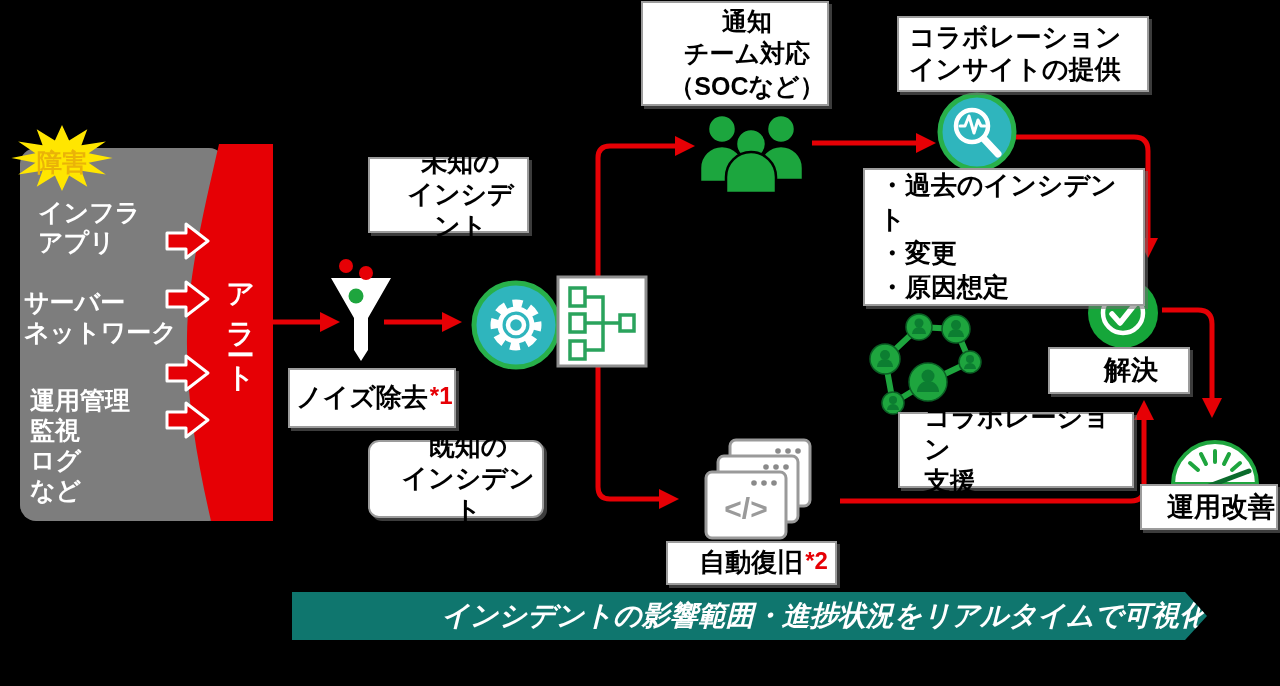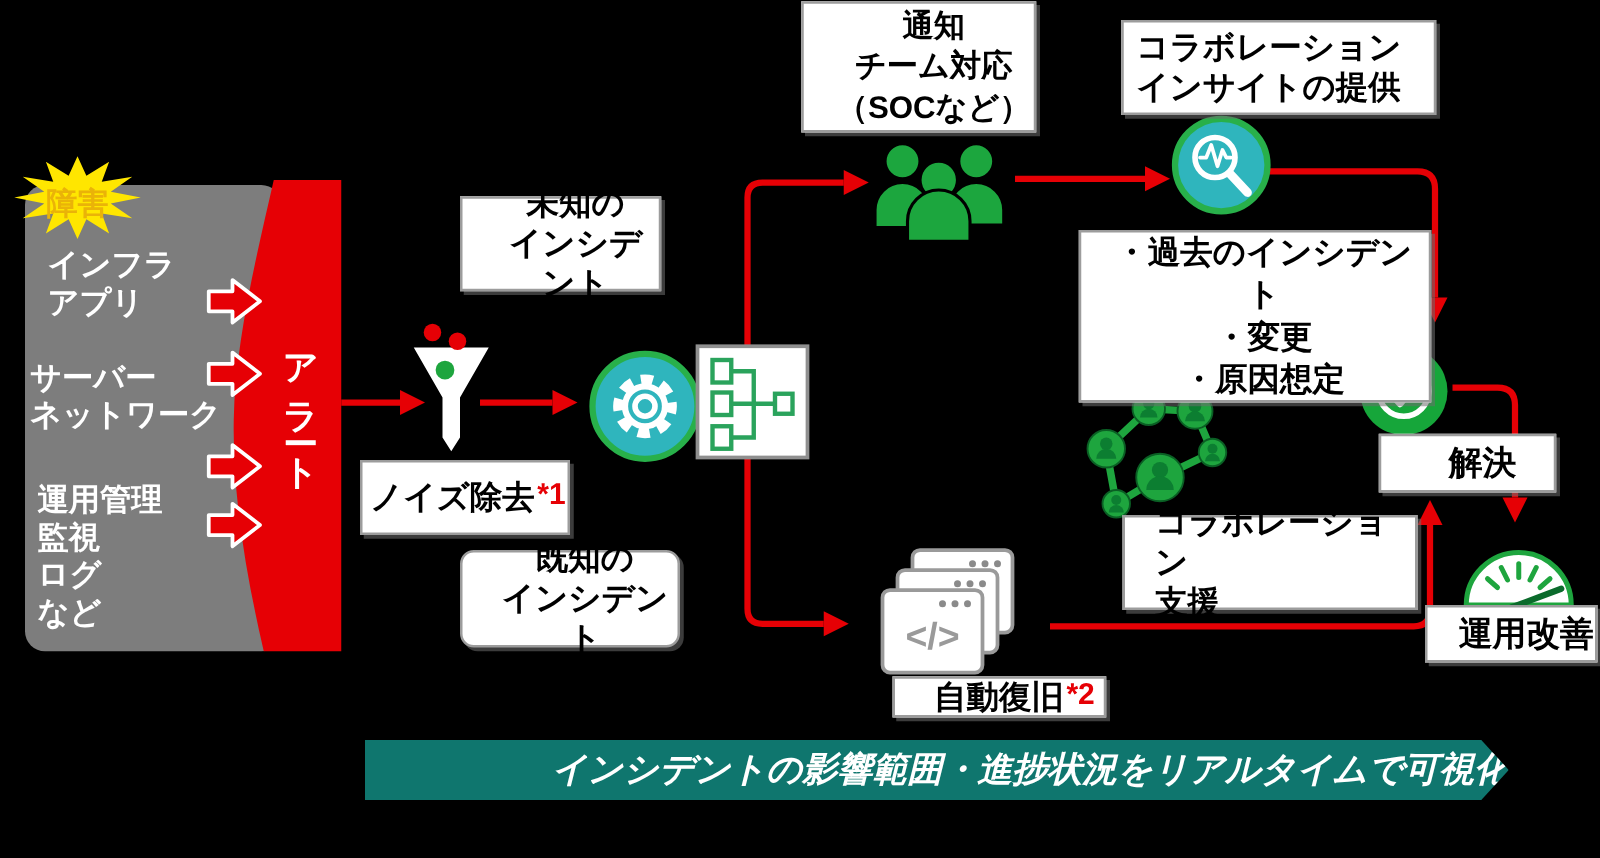--- a/index.html
+++ b/index.html
@@ -211,32 +211,32 @@
   <div class="wbox" style="left:368px;top:440px;width:176px;height:78px;z-index:3;border-radius:11px;">既知の
 インシデント</div>
 
   <div class="wbox" style="left:641px;top:1px;width:188px;height:105px;font-size:25px;line-height:1.3;z-index:3;">通知
 チーム対応
 （SOCなど）</div>
 
   <div class="wbox left" style="left:897px;top:16px;width:252px;height:76px;padding-left:10px;z-index:3;">コラボレーション
 インサイトの提供</div>
 
-  <div class="wbox left" style="left:863px;top:184px;width:282px;height:138px;padding-left:14px;line-height:1.3;z-index:3;text-align:center;">・過去のインシデント
+  <div class="wbox left" style="left:863px;top:168px;width:282px;height:138px;padding-left:14px;line-height:1.3;z-index:3;">・過去のインシデント
 ・変更
 ・原因想定</div>
 
-  <div class="wbox" style="left:1103px;top:347px;width:142px;height:47px;font-size:27px;z-index:3;">解決</div>
+  <div class="wbox" style="left:1048px;top:347px;width:142px;height:47px;font-size:27px;z-index:3;">解決</div>
 
   <div class="wbox left" style="left:898px;top:412px;width:236px;height:76px;padding-left:24px;z-index:3;">コラボレーション
 支援</div>
 
   <div class="wbox" style="left:1140px;top:484px;width:138px;height:46px;font-size:27px;z-index:3;">運用改善</div>
 
-  <div class="wbox" style="left:666px;top:541px;width:171px;height:33px;z-index:3;margin-left:48px;">
+  <div class="wbox" style="left:666px;top:541px;width:171px;height:44px;z-index:3;">
     <span>自動復旧</span><span class="note">*2</span>
   </div>
 
   <div id="banner">
     <span>インシデントの影響範囲・進捗状況をリアルタイムで可視化</span>
   </div>
 
 </div>
 
 </body></html>

